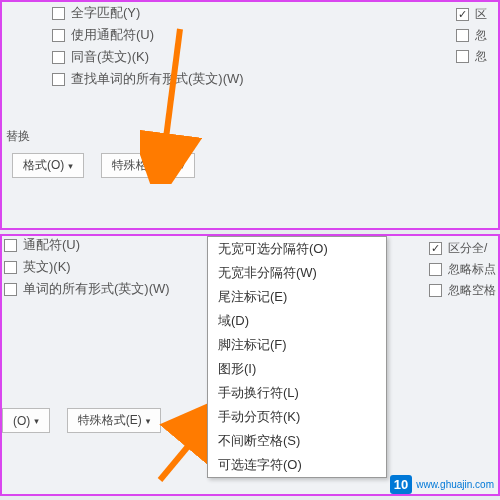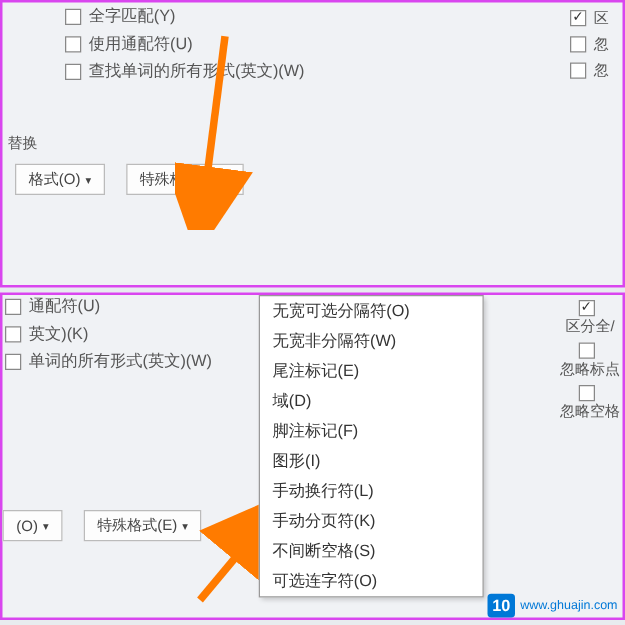--- a/index.html
+++ b/index.html
@@ -143,34 +143,38 @@
     }
     .options-left-b {
       padding-left: 2px;
       padding-top: 0px;
     }
     .bottom-right {
       position: absolute;
       right: 2px;
       top: 4px;
     }
-    .bottom-right .checkbox-row { margin-bottom: 4px; flex-direction: column; }
+    .bottom-right .checkbox-row { margin-bottom: 4px; }
   </style>
 </head>
 <body>
 
 <div class="panel panel-top">
   <div class="options-left">
     <div class="checkbox-row">
       <span class="checkbox"></span>
       <span>全字匹配(Y)</span>
     </div>
     <div class="checkbox-row">
       <span class="checkbox"></span>
       <span>使用通配符(U)</span>
+    </div>
+    <div class="checkbox-row">
+      <span class="checkbox"></span>
+      <span>同音(英文)(K)</span>
     </div>
     <div class="checkbox-row">
       <span class="checkbox"></span>
       <span>查找单词的所有形式(英文)(W)</span>
     </div>
   </div>
 
   <div class="right-col">
     <div class="checkbox-row">
       <span class="checkbox checked"></span>

